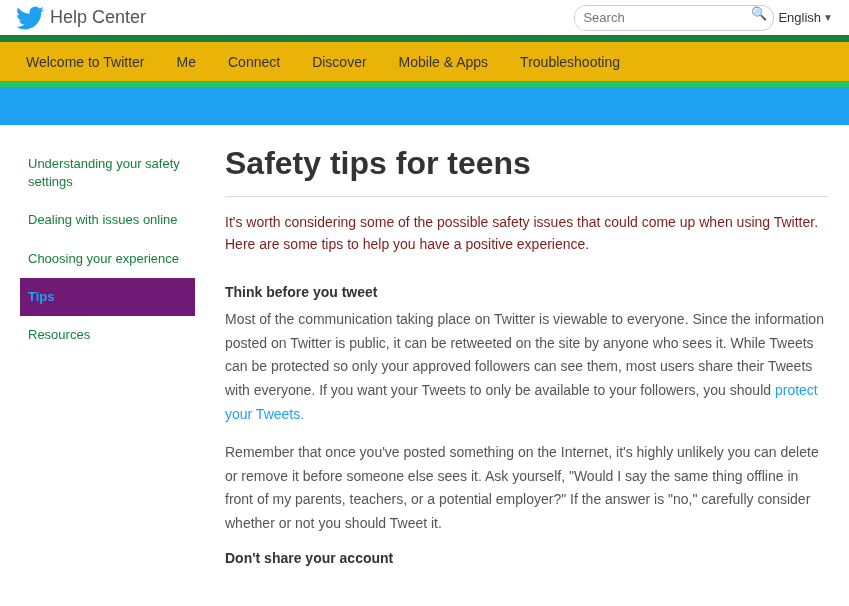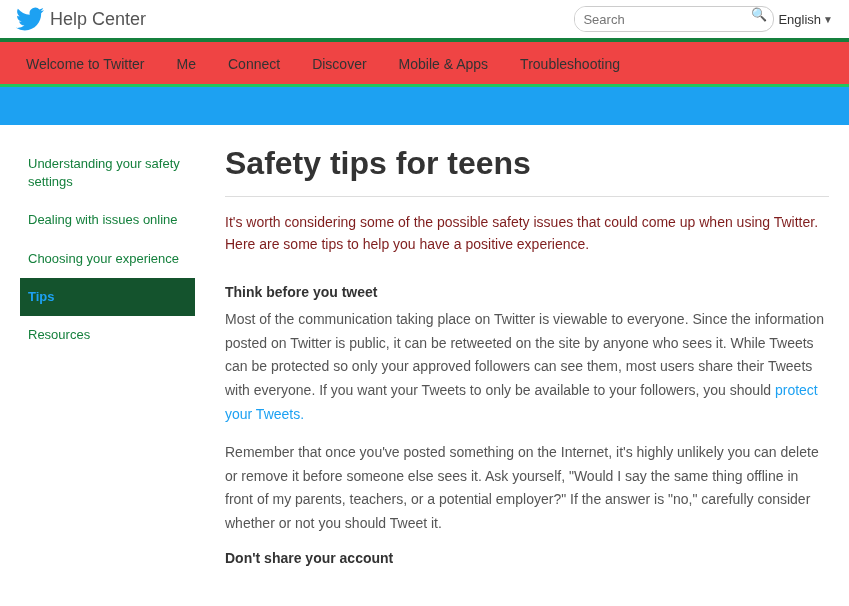--- a/index.html
+++ b/index.html
@@ -4,21 +4,21 @@
   <style>
     * { margin: 0; padding: 0; box-sizing: border-box; }
     body { font-family: Arial, Helvetica, sans-serif; font-size: 14px; color: #333; background: #fff; }
 
     
     #header {
       display: flex;
       align-items: center;
       padding: 8px 16px;
       background: #fff;
-      border-bottom: 4px solid #15803d;
+      border-bottom: 7px solid #15803d;
       height: 42px;
     }
     #logo-area {
       display: flex;
       align-items: center;
       gap: 6px;
       margin-right: auto;
     }
     #twitter-bird {
       width: 28px;
@@ -63,24 +63,24 @@
       color: #333;
       cursor: pointer;
     }
     #lang-chevron {
       font-size: 10px;
       color: #555;
     }
 
     
     #nav {
-      background: #ef4444;
-      border-bottom: 3px solid #22c55e;
-      display: flex;
-      align-items: flex-end;
+      background: #eab308;
+      border-bottom: 6px solid #22c55e;
+      display: flex;
+      align-items: center;
       padding: 0 10px;
       height: 45px;
     }
     .nav-item {
       padding: 12px 16px;
       font-size: 14px;
       color: #333;
       cursor: pointer;
       white-space: nowrap;
       display: flex;
@@ -110,21 +110,21 @@
     .sidebar-link {
       display: block;
       color: #15803d;
       font-size: 13px;
       text-decoration: none;
       padding: 10px 8px;
       line-height: 1.4;
       cursor: pointer;
     }
     .sidebar-link.active {
-      background: #14532d;
+      background: #701a75;
       color: #1da1f2;
       font-weight: bold;
     }
 
     
     #content {
       flex: 1;
       padding: 0 20px;
       overflow: hidden;
     }

